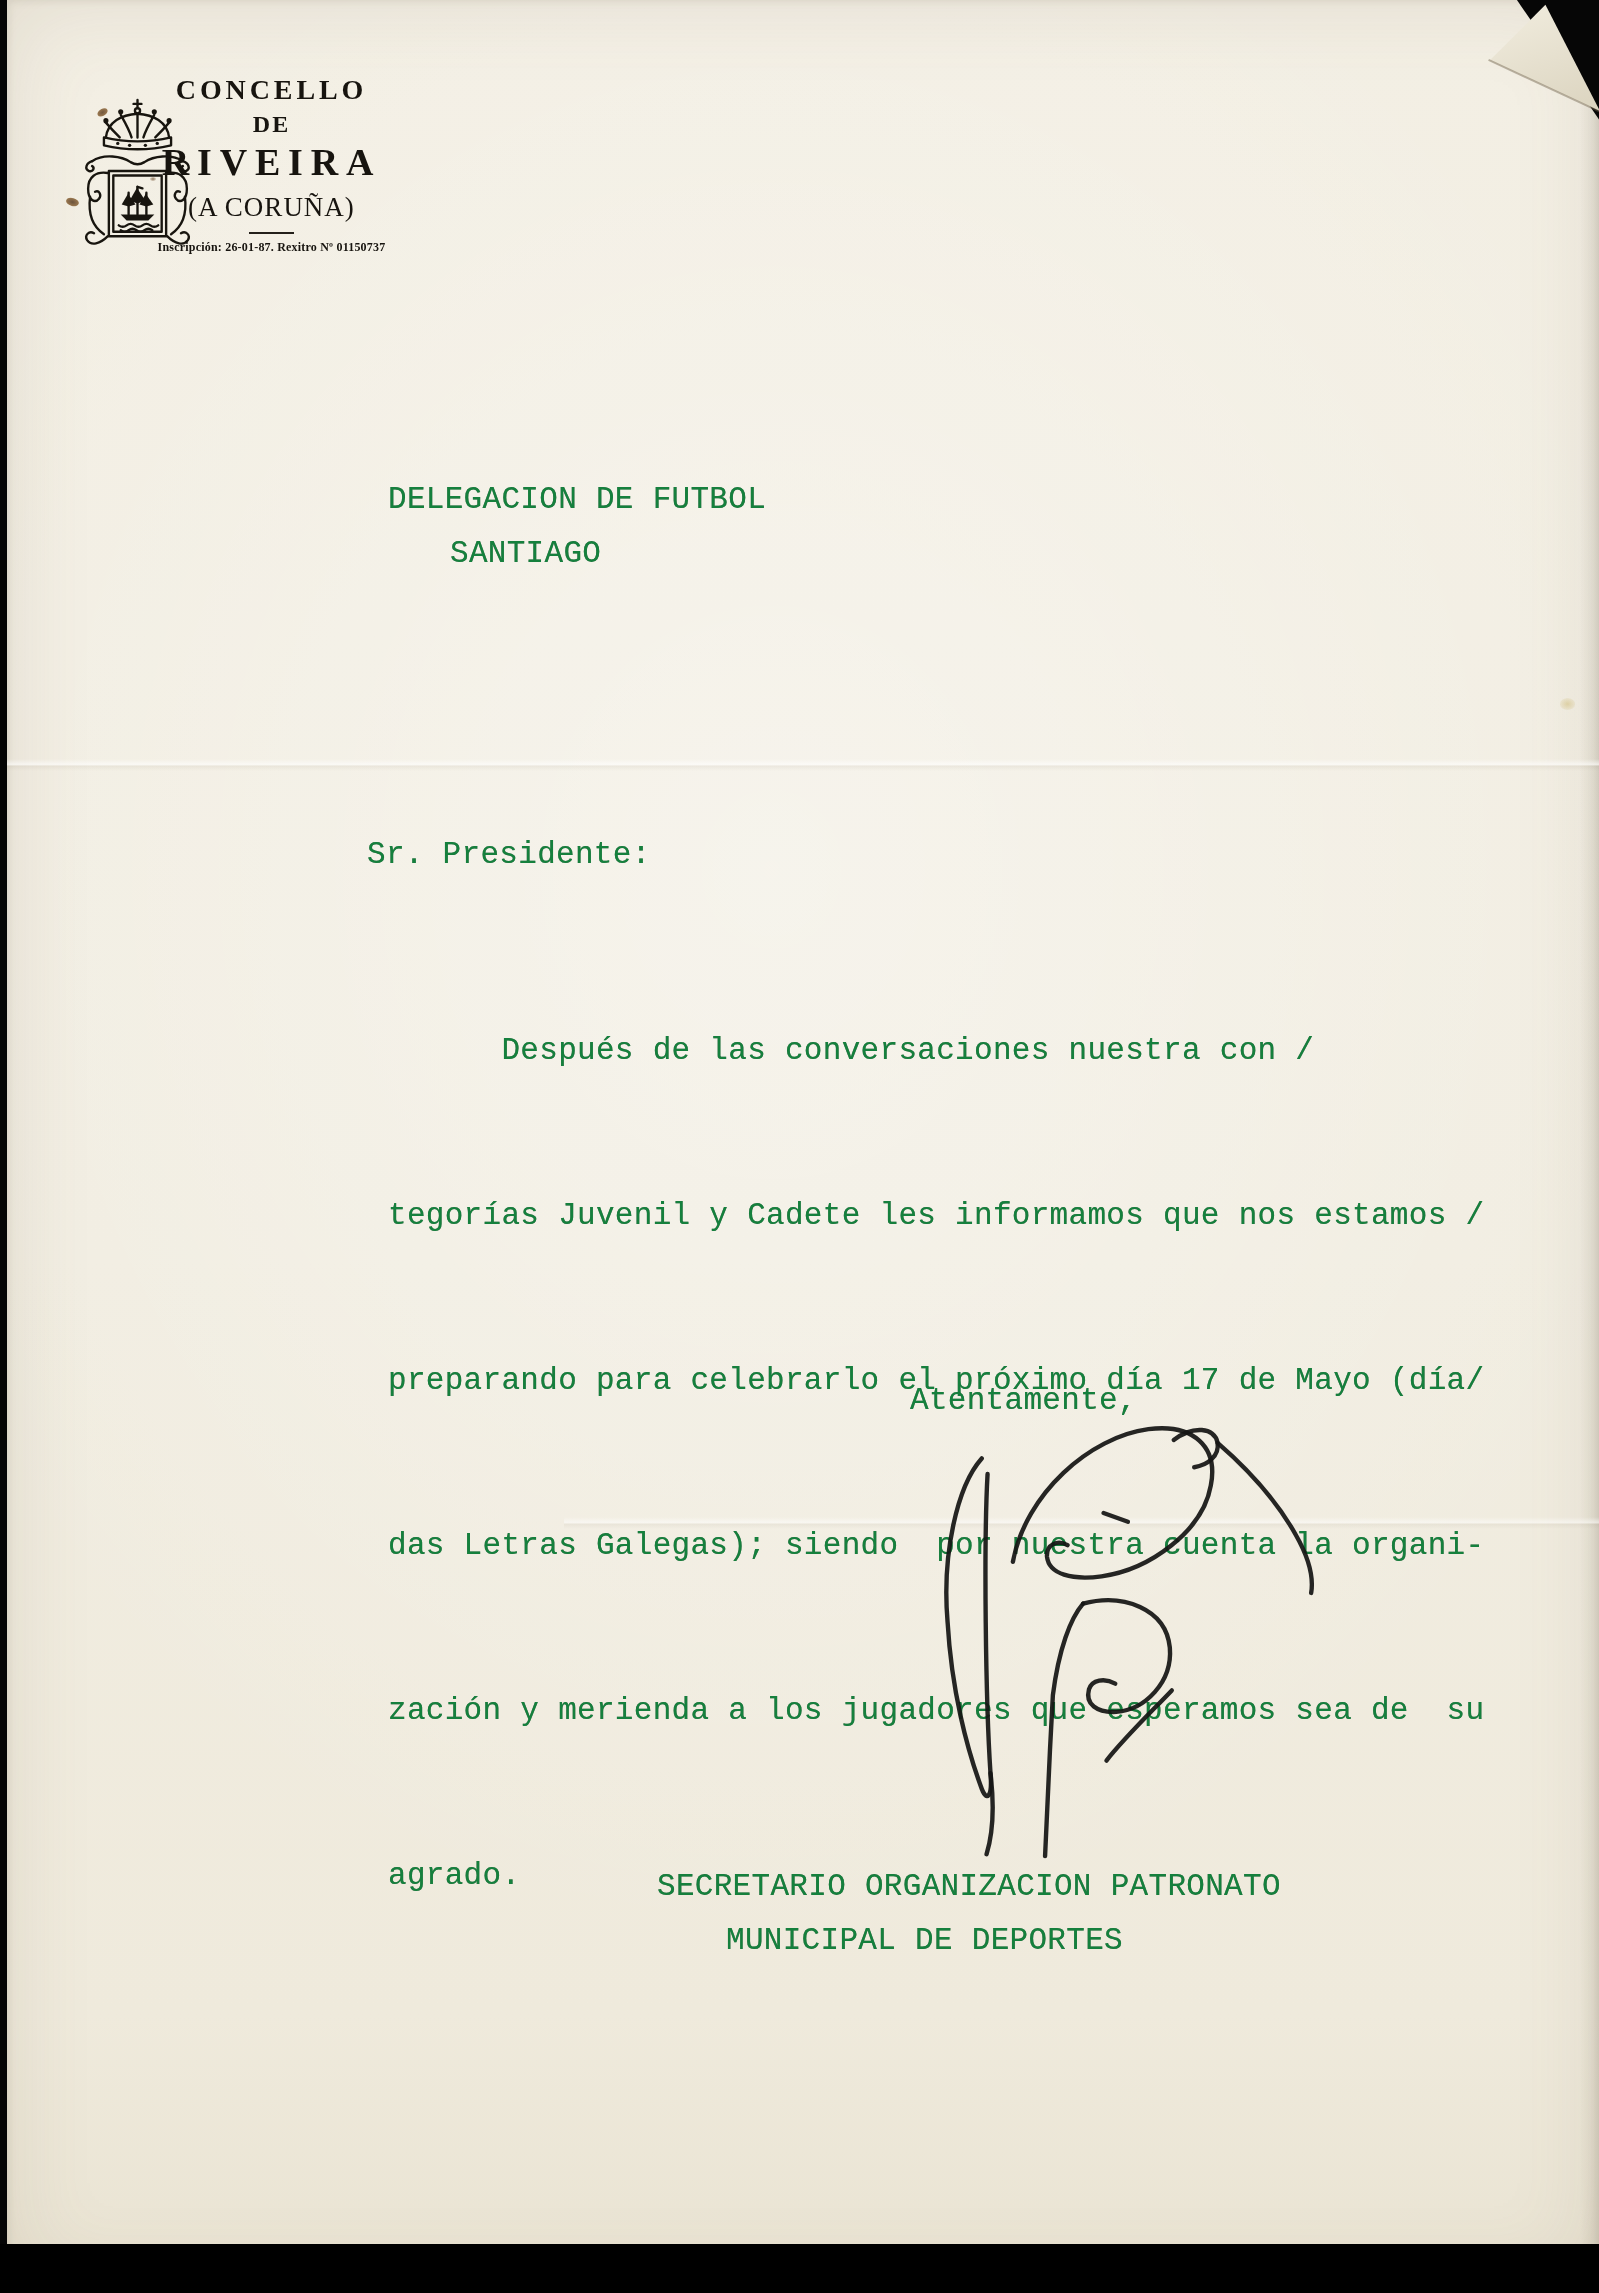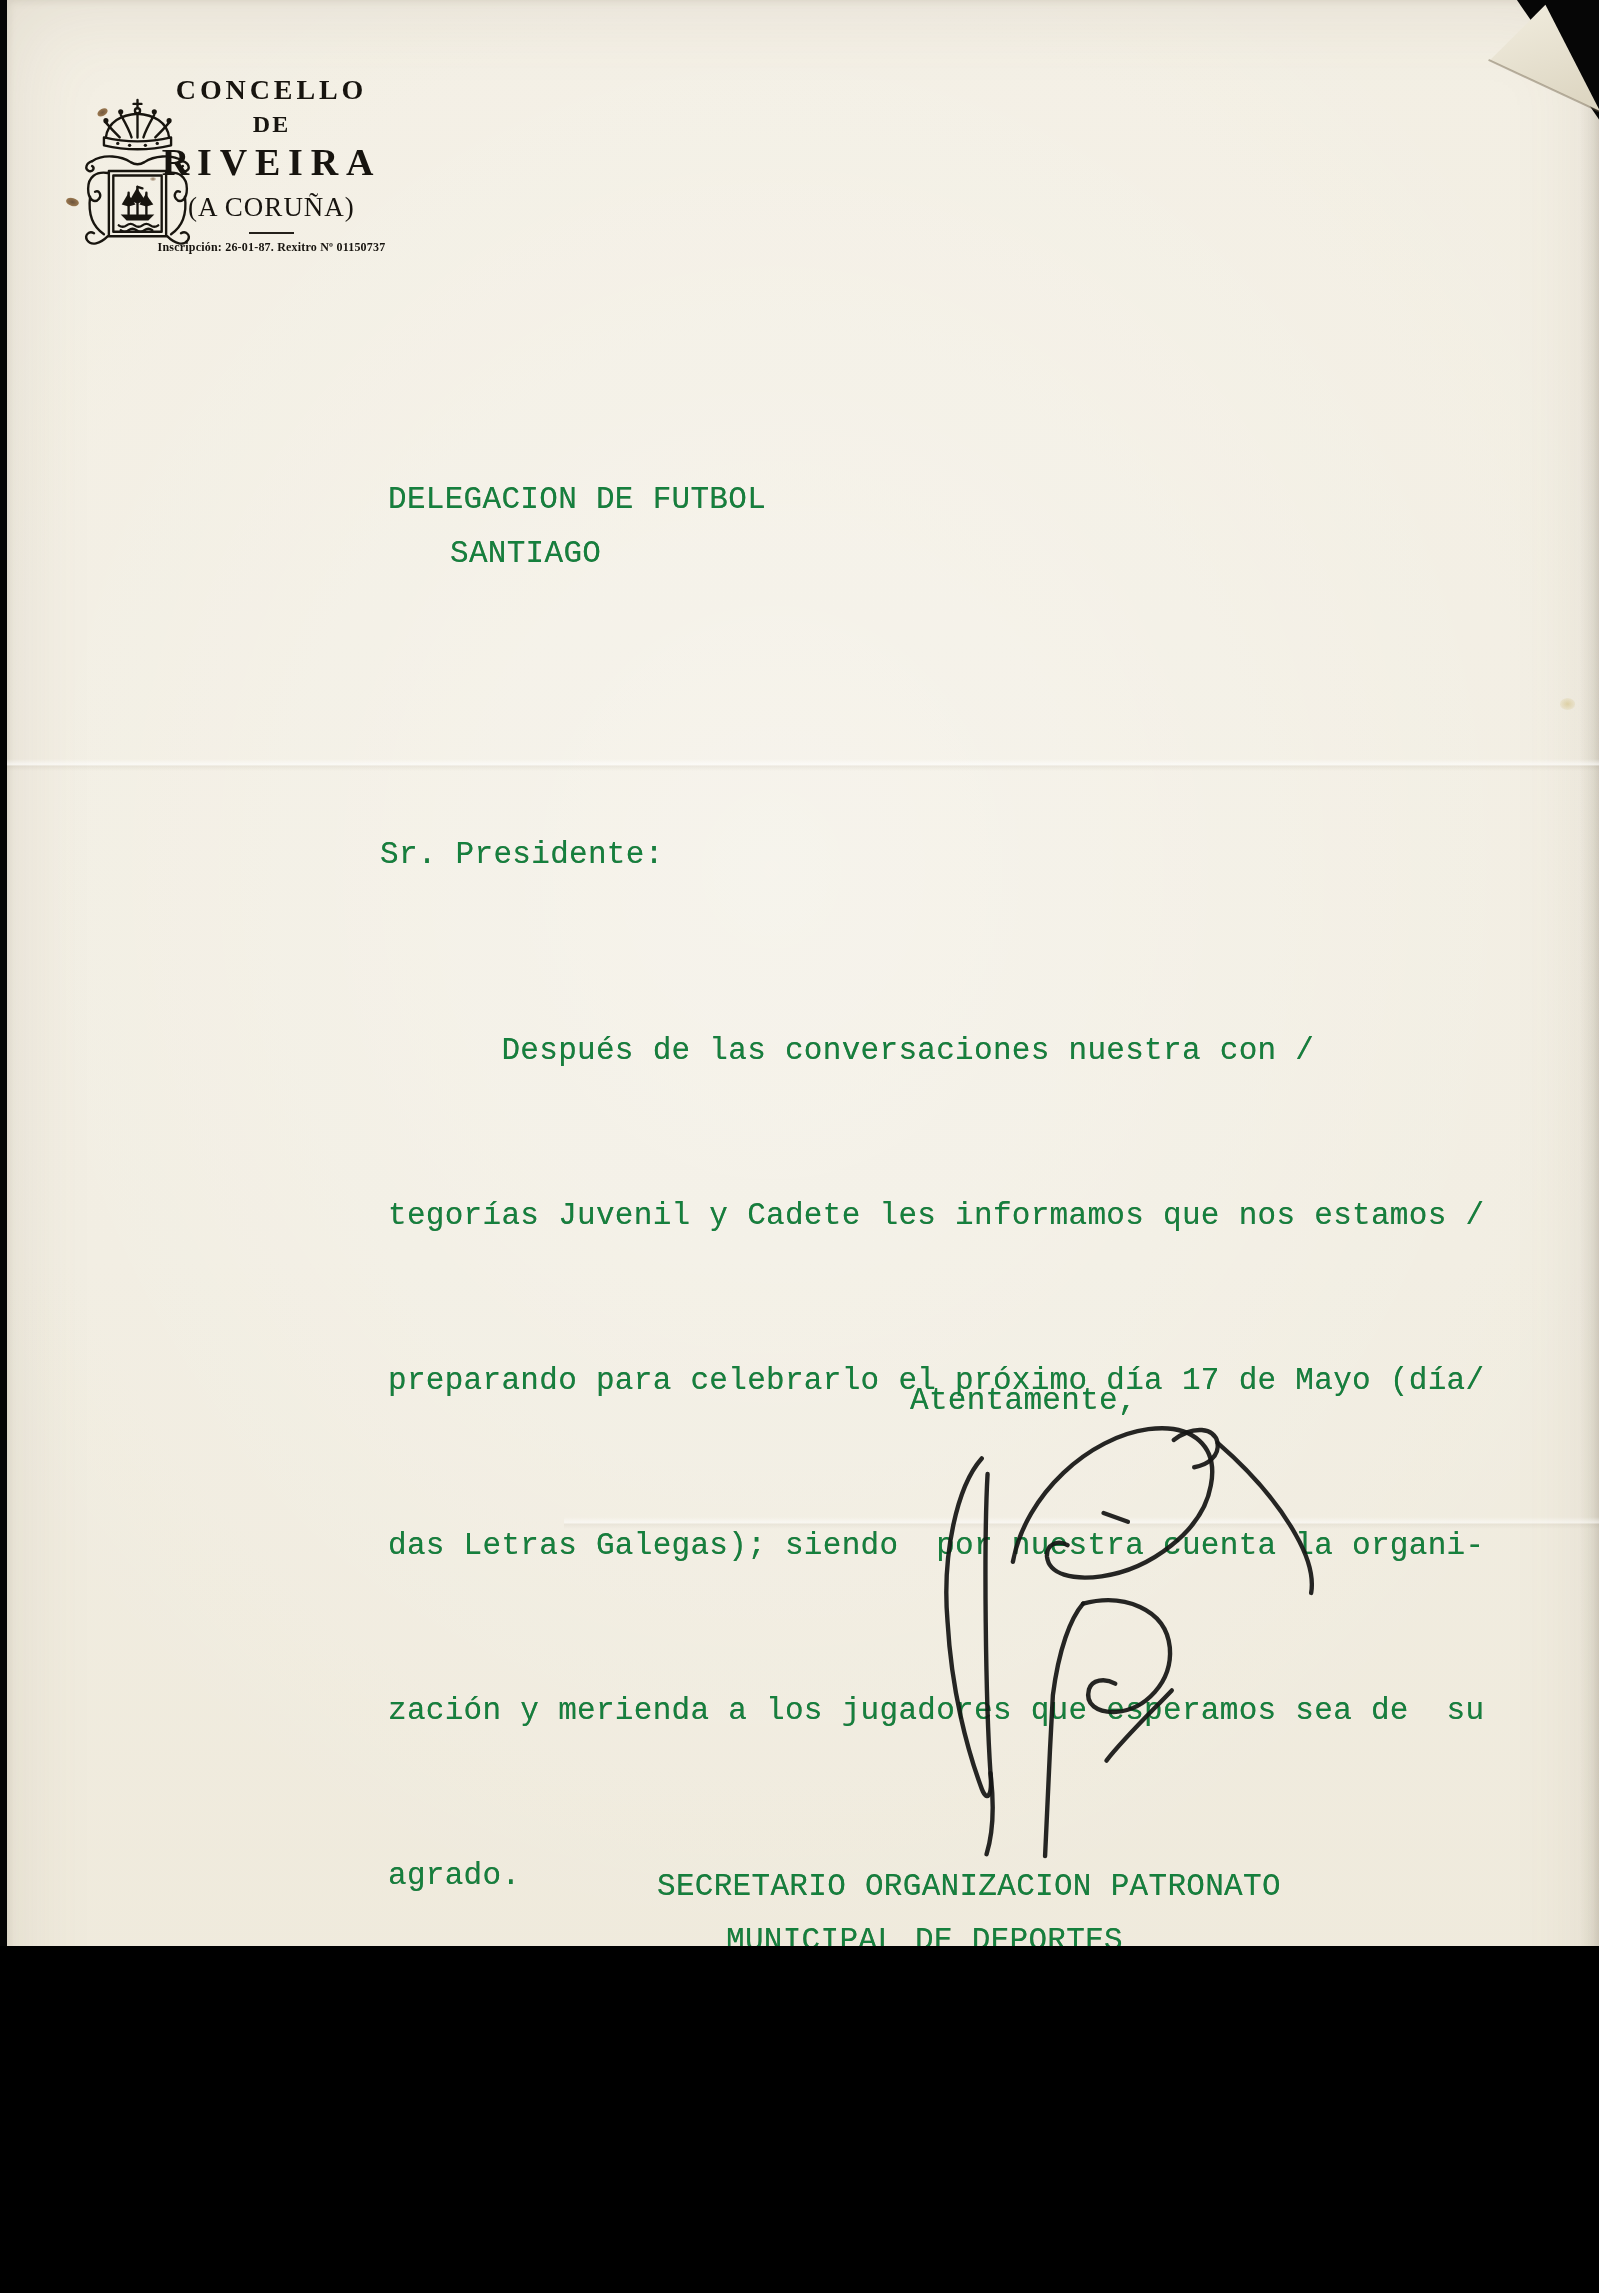--- a/index.html
+++ b/index.html
@@ -1,17 +1,17 @@
 <!DOCTYPE html>
 <html><head>
 <meta charset="utf-8">
 <style>
   html,body{margin:0;padding:0;background:#000;}
   #stage{
-    position:relative;width:1599px;height:1946px;margin:0 auto;
+    position:relative;width:1599px;height:2244px;margin:0 auto;
     background:#050505;overflow:hidden;
     font-family:"Liberation Serif","DejaVu Serif",serif;
   }
   
   #paper{
     position:absolute;left:6.8px;top:0;width:1593px;height:2288px;
     background:
       radial-gradient(ellipse 1365px 1560px at 48% 38%, rgba(255,255,255,0.35), rgba(255,255,255,0) 70%),
       linear-gradient(180deg,#f3efe4 0%,#f1ede1 55%,#efeadc 88%,#e9e3d2 100%);
     box-shadow: inset 0 0 88px rgba(120,100,70,.14), inset 0 0 9.8px rgba(80,65,45,.14);
@@ -48,21 +48,21 @@
   
   .tw{
     position:absolute;white-space:pre;color:#15803d;
     font-family:"Liberation Mono","DejaVu Sans Mono",monospace;
     font-size:31px;letter-spacing:0.3px;
     text-shadow:0 0 0.6px rgba(46,43,37,.55);
   }
   #recipient-1{left:388px;top:482px;}
   #recipient-2{left:450px;top:536px;}
   #dateline{left:1008px;top:636px;}
-  #salutation{left:380px;top:837px;text-align:center;}
+  #salutation{left:367px;top:837px;text-align:center;}
   #body-text{left:388px;top:913px;line-height:55px;}
   #closing{left:910px;top:1383px;}
   #signer-1{left:657px;top:1869px;}
   #signer-2{left:726px;top:1923px;}
   
   #signature{position:absolute;left:881px;top:1398px;width:449px;height:463px;}
   #signature path{fill:none;stroke:#161514;stroke-width:4.5;stroke-linecap:round;stroke-linejoin:round;opacity:.93;}
   
   #emblem .s{fill:none;stroke:#18150f;stroke-width:2.4;stroke-linecap:round;stroke-linejoin:round;}
   #emblem .f{fill:#18150f;stroke:none;}

